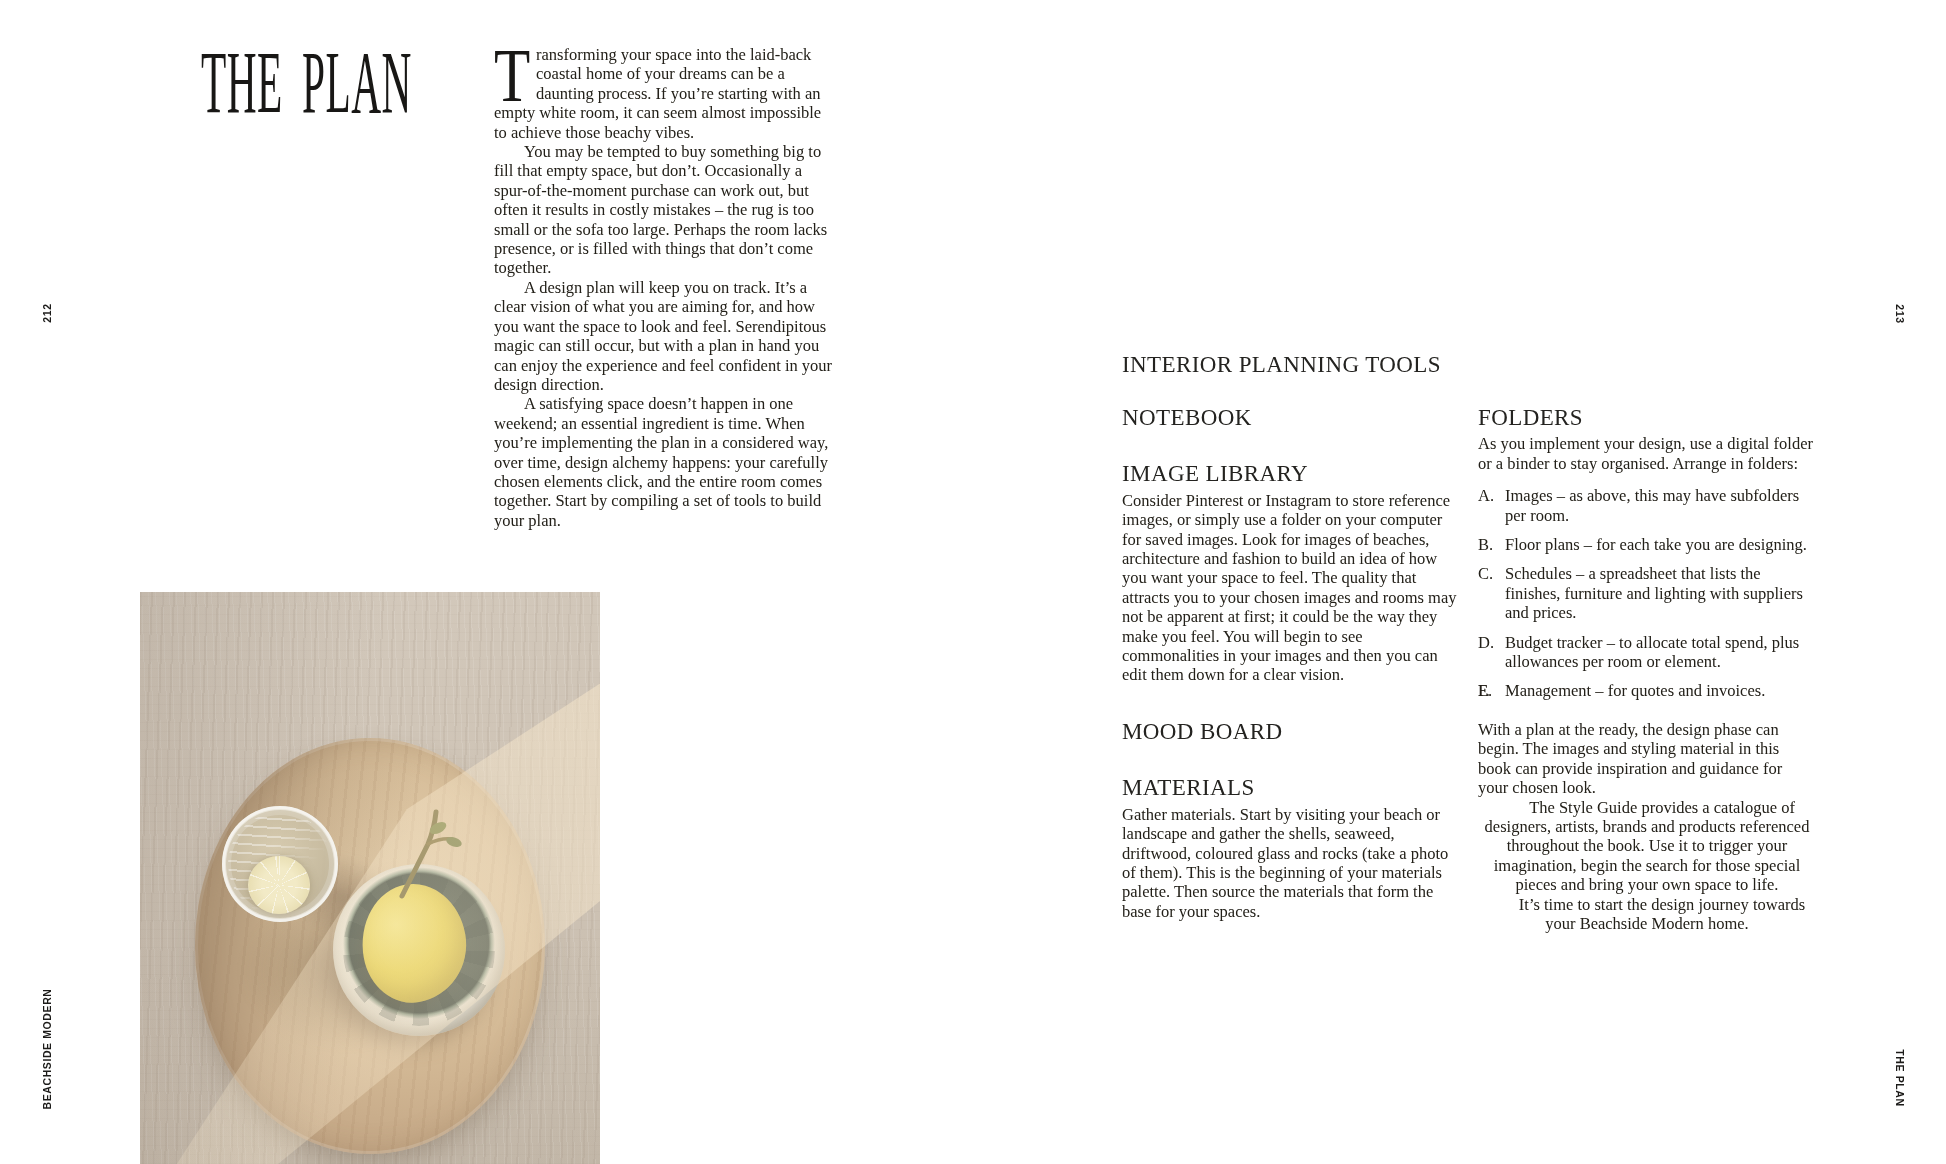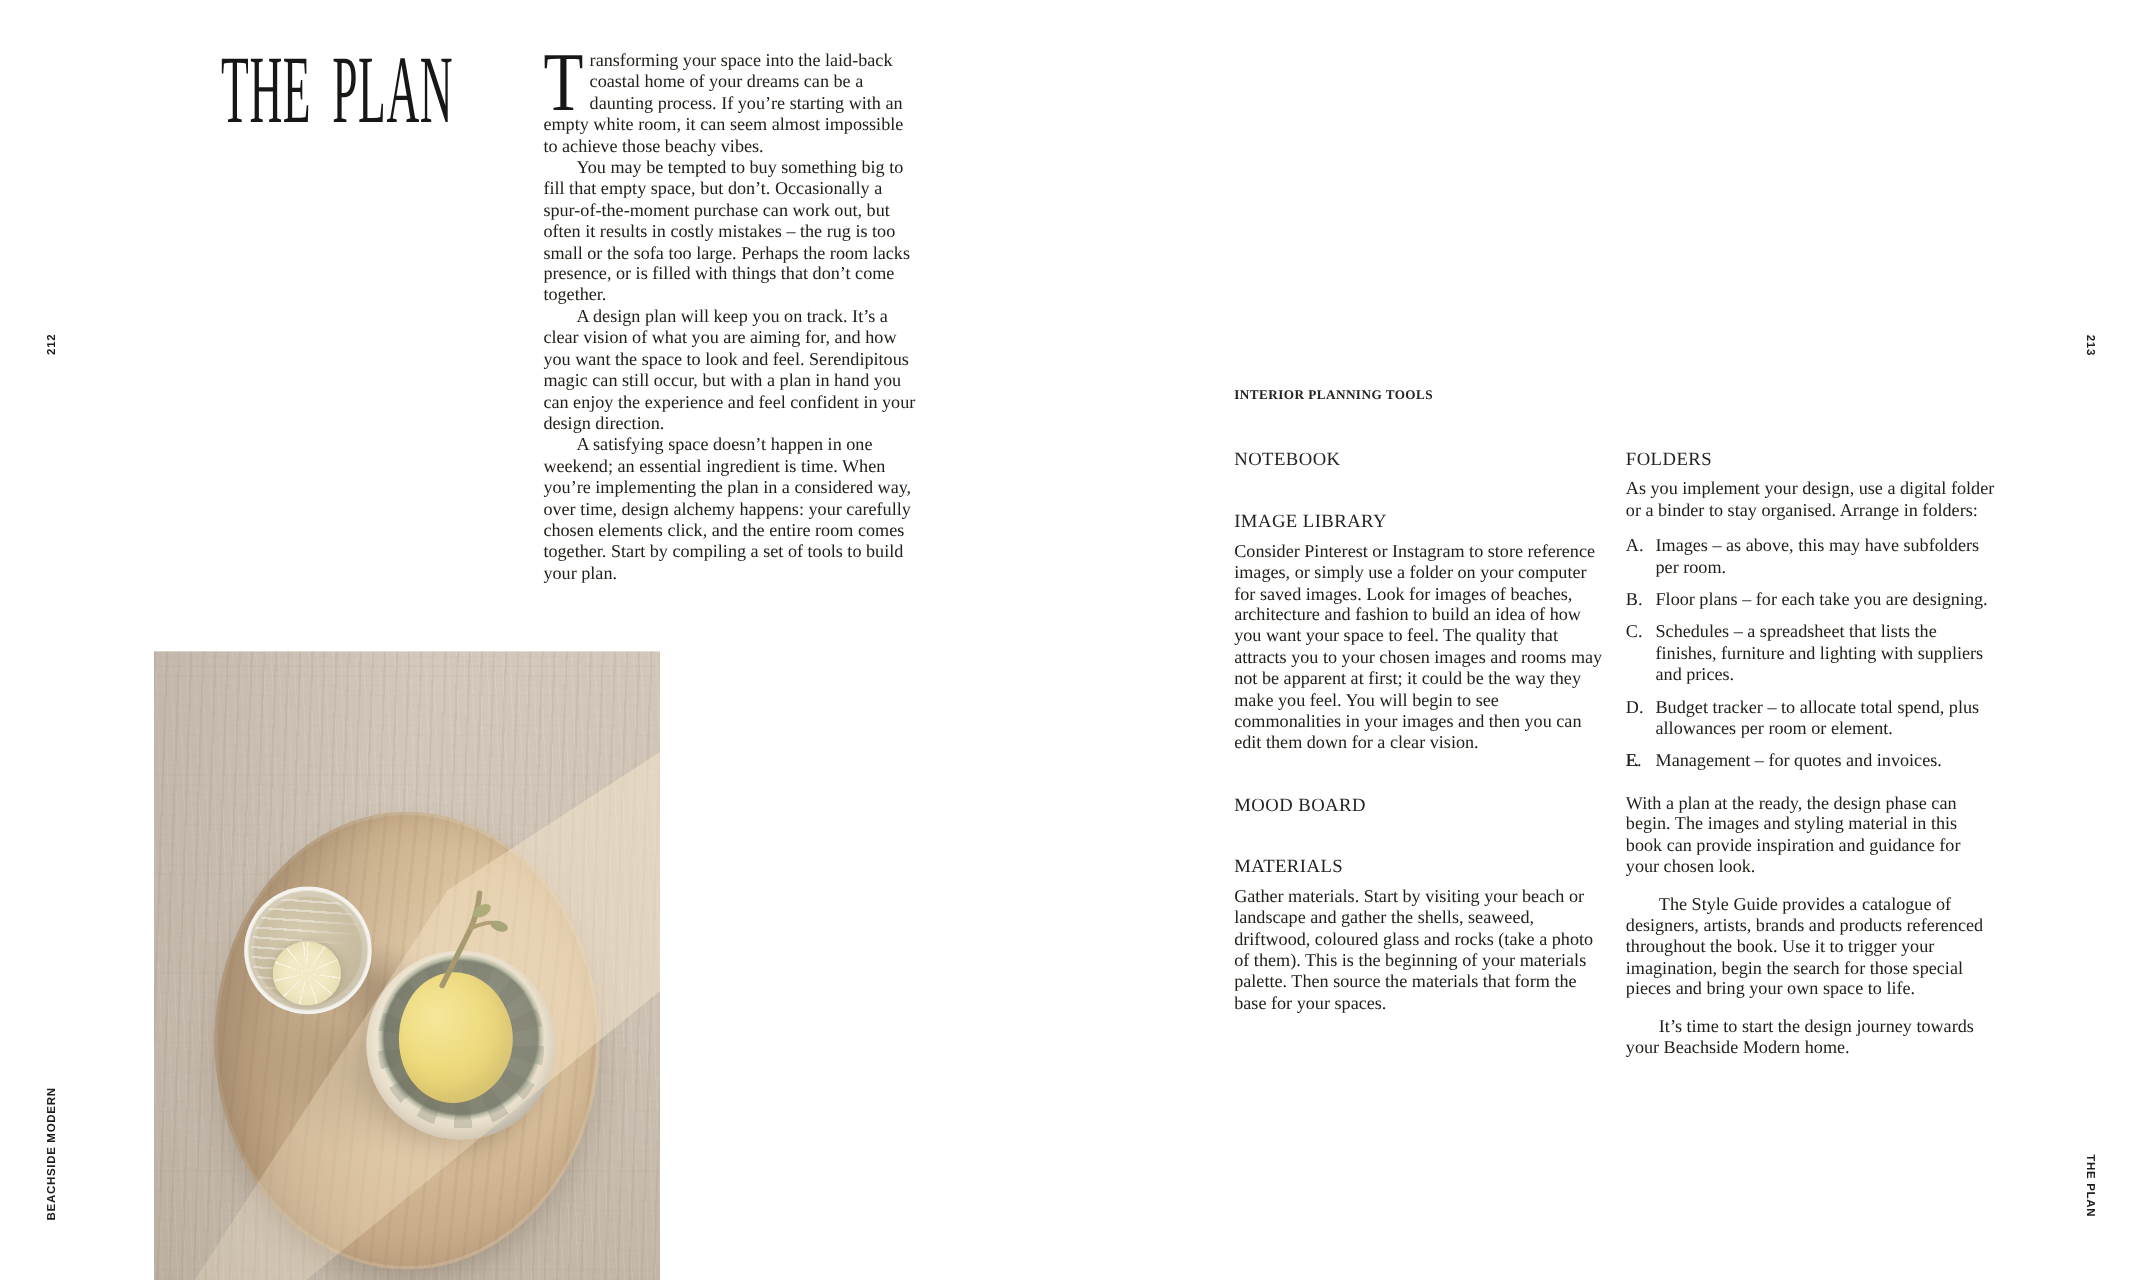--- a/index.html
+++ b/index.html
@@ -84,33 +84,33 @@
       repeating-conic-gradient(rgba(255,255,255,.55) 0 3deg, rgba(255,255,255,0) 3deg 32deg),
       radial-gradient(circle, #f2eac6 0 40%, #e9dfb4 70%, #f5efd2 80%, #e2d7a6 100%);
     box-shadow:0 0 8px rgba(120,110,70,.35);}
   .glass-rim{position:absolute;inset:0;border-radius:50%;
     box-shadow:inset 0 0 0 3px rgba(255,255,255,.5), inset 0 0 14px rgba(255,255,255,.35);}
   .sunband{inset:0;pointer-events:none;
     clip-path:polygon(58% 38%, 100% 16%, 100% 54%, 30% 100%, 8% 100%);
     background:linear-gradient(250deg, rgba(247,231,203,.55), rgba(247,231,203,.22));}
 
   
-  .tools-header{position:absolute;left:1122px;top:352px;margin:0;font-weight:700;
-    font-size:12px;letter-spacing:.4px;color:#242320;}
+  .tools-header{position:absolute;left:1122px;top:352px;margin:0;font-weight:400;
+    font-size:23px;letter-spacing:.4px;color:#242320;}
   .col{position:absolute;top:408px;width:338px;font-size:16.5px;line-height:19.4px;}
   .col1{left:1122px;}
   .col2{left:1478px;}
-  .tool-section h3{font-size:17px;font-weight:400;letter-spacing:.4px;margin:0 0 7px;color:#242320;}
+  .tool-section h3{font-size:23px;font-weight:400;letter-spacing:.4px;margin:0 0 7px;color:#242320;}
   .tool-section p{margin:0;}
   .tool-section + .tool-section{margin-top:37px;}
   .folder-list{list-style:none;margin:13px 0 0;padding:0;}
   .folder-list li{position:relative;padding-left:27px;margin-top:10px;}
   .li-label{position:absolute;left:0;top:0;}
   .closing{margin:19px 0 0;}
-  .closing + .closing{margin-top:14px;}
+  .closing + .closing{margin-top:0;text-align:center;}
   .closing.indent{text-indent:30px;}
 </style>
 </head>
 <body>
 
 <div class="spread">
 
   <aside class="side-label rot-ccw" style="left:47px;top:313px">212</aside>
   <aside class="side-label rot-ccw" style="left:47px;top:1049px">BEACHSIDE MODERN</aside>
   <aside class="side-label rot-cw" style="left:1900px;top:314px">213</aside>

